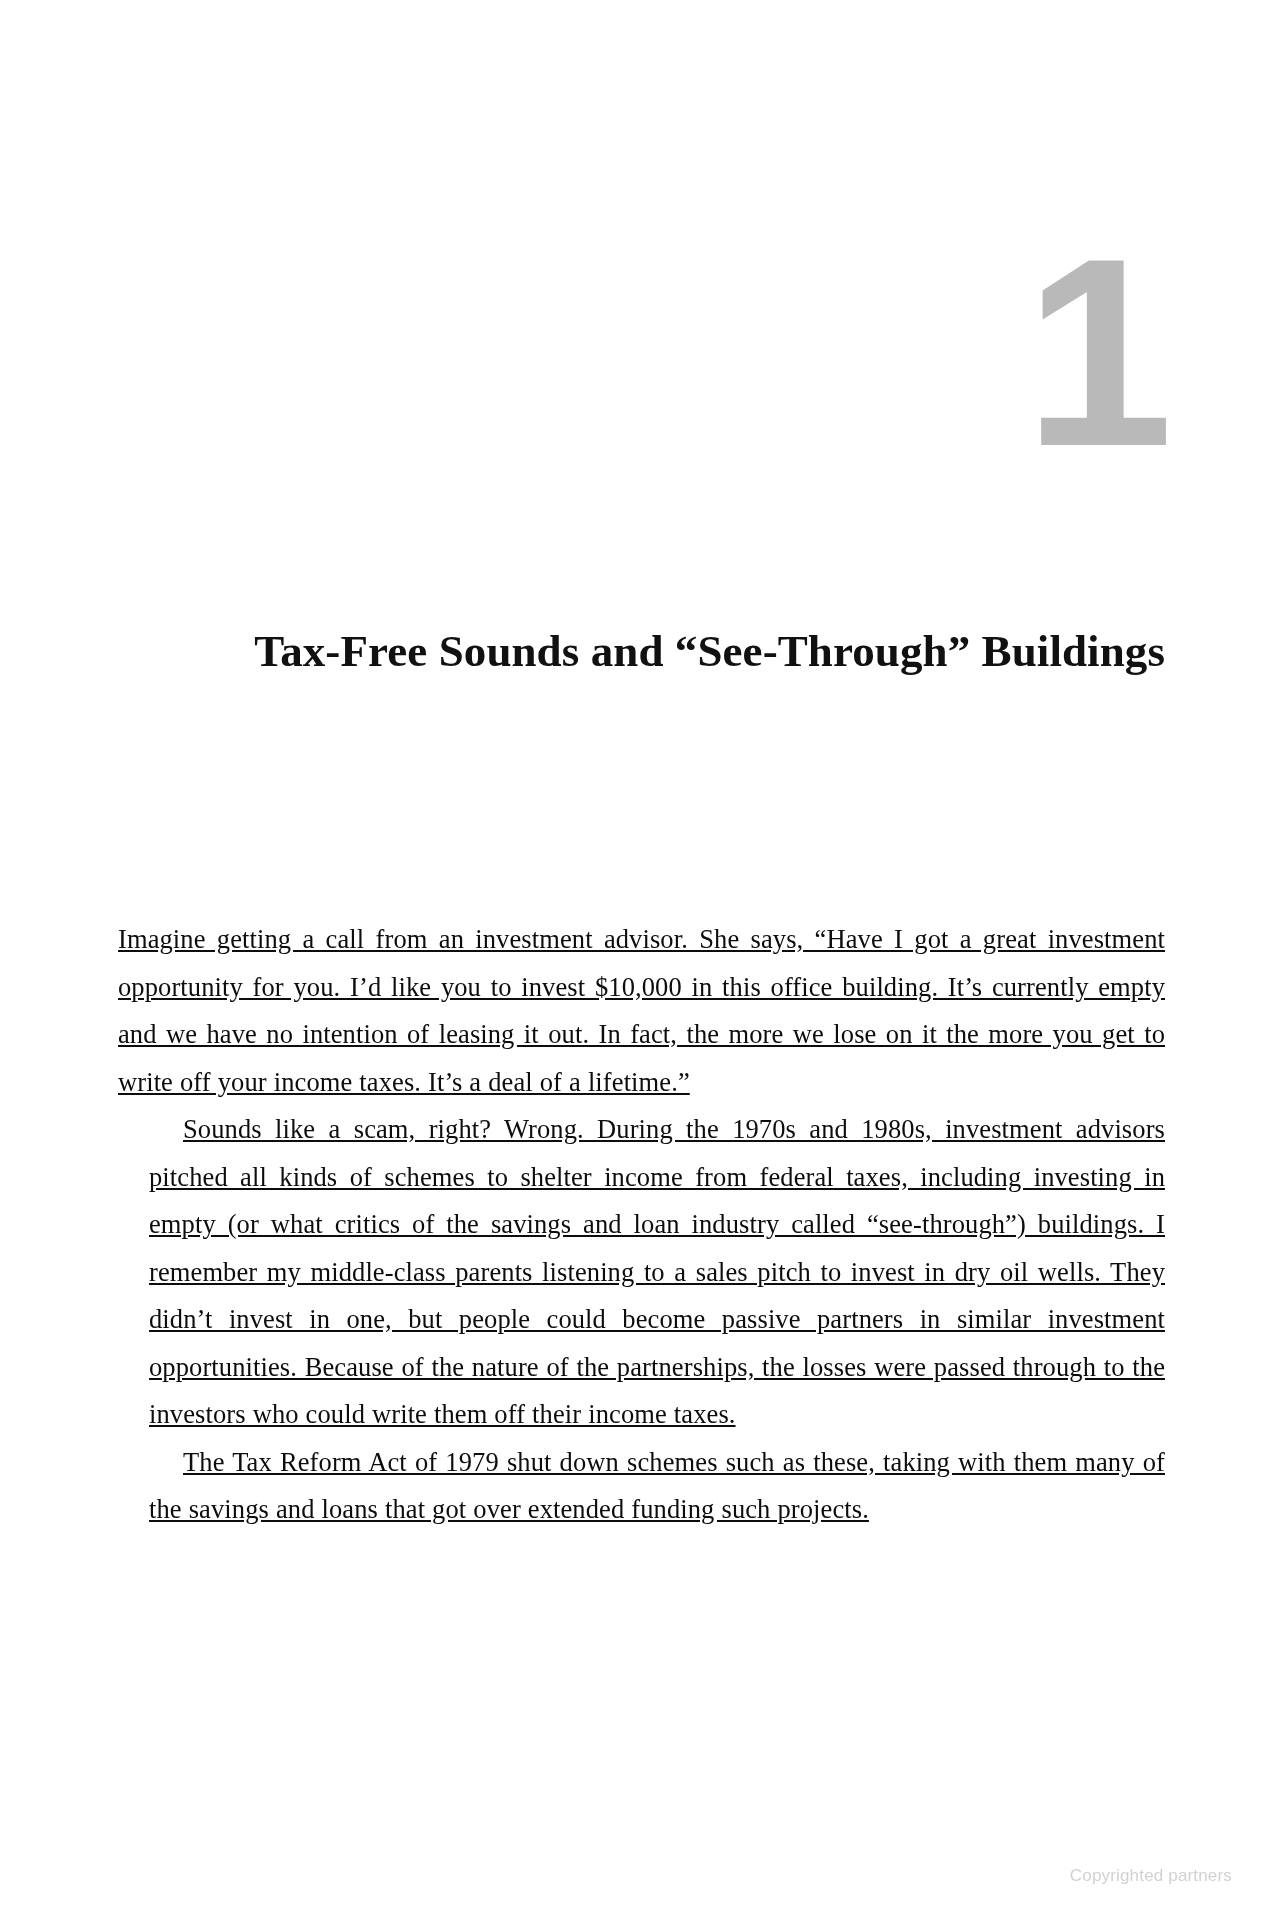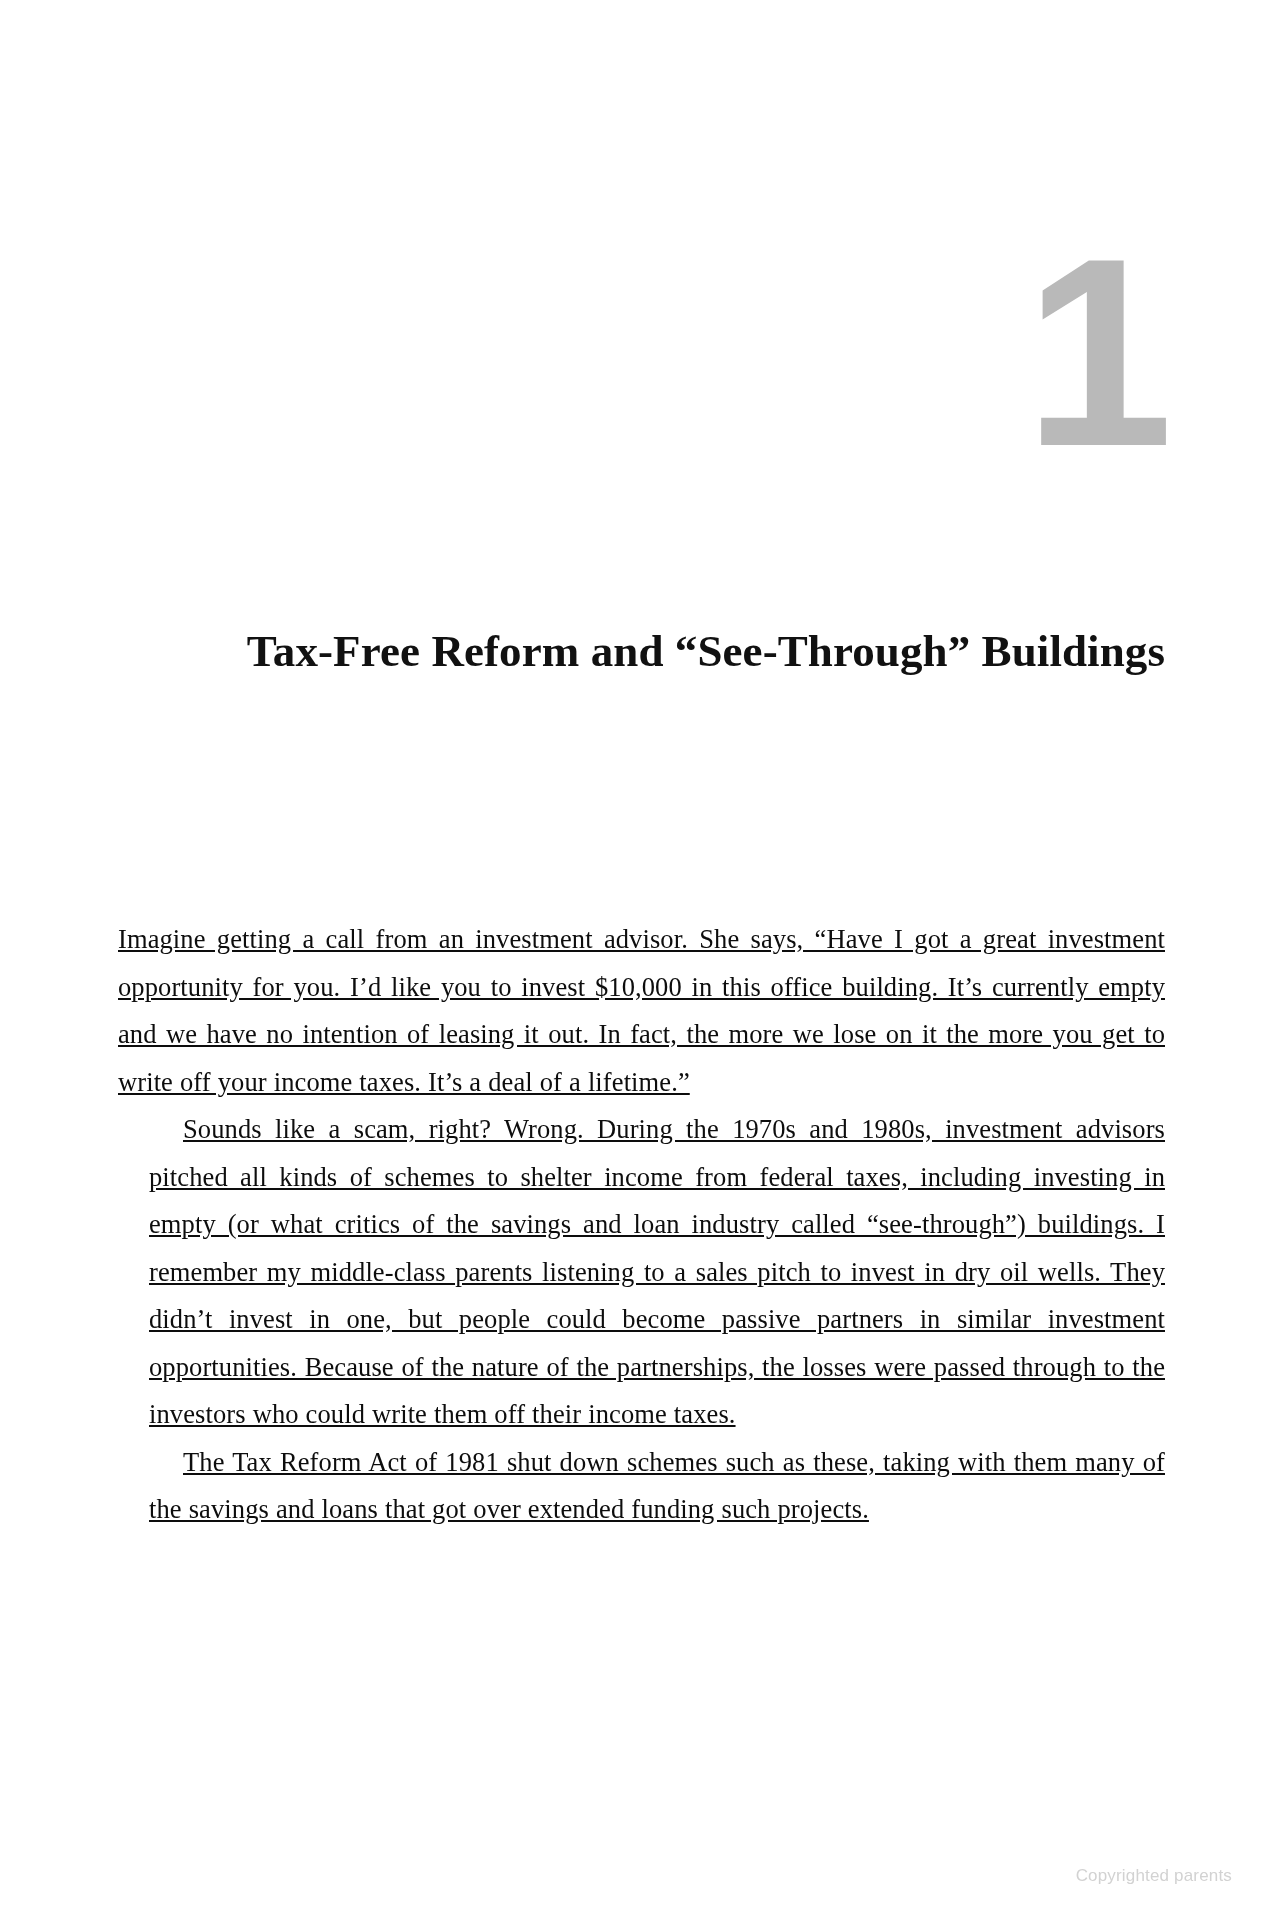--- a/index.html
+++ b/index.html
@@ -86,23 +86,23 @@
     user-select: none;
   }
 </style>
 </head>
 <body>
 
 <div class="page">
 
   <div class="chapter-number">1</div>
 
-  <h1 class="chapter-title">Tax-Free Reform and “See-Through” Buildings</h1>
+  <h1 class="chapter-title">Tax-Free Sounds and “See-Through” Buildings</h1>
 
   <div class="body-block">
     <p class="body-paragraph">Imagine getting a call from an investment advisor. She says, “Have I got a great investment opportunity for you. I’d like you to invest $10,000 in this office building. It’s currently empty and we have no intention of leasing it out. In fact, the more we lose on it the more you get to write off your income taxes. It’s a deal of a lifetime.”</p>
     <p class="body-paragraph indented">Sounds like a scam, right? Wrong. During the 1970s and 1980s, investment advisors pitched all kinds of schemes to shelter income from federal taxes, including investing in empty (or what critics of the savings and loan industry called “see-through”) buildings. I remember my middle-class parents listening to a sales pitch to invest in dry oil wells. They didn’t invest in one, but people could become passive partners in similar investment opportunities. Because of the nature of the partnerships, the losses were passed through to the investors who could write them off their income taxes.</p>
-    <p class="body-paragraph indented">The Tax Reform Act of 1981 shut down schemes such as these, taking with them many of the savings and loans that got over extended funding such projects.</p>
+    <p class="body-paragraph indented">The Tax Reform Act of 1979 shut down schemes such as these, taking with them many of the savings and loans that got over extended funding such projects.</p>
   </div>
 
-  <div class="copyright-footer">Copyrighted parents</div>
+  <div class="copyright-footer">Copyrighted partners</div>
 
 </div>
 
 </body></html>

